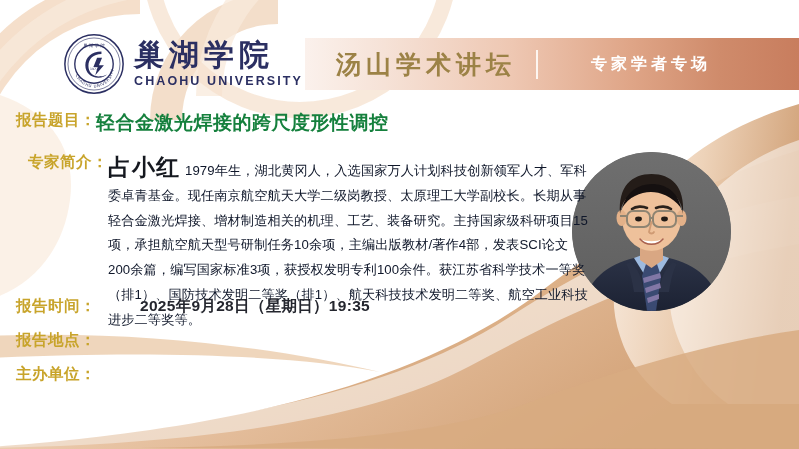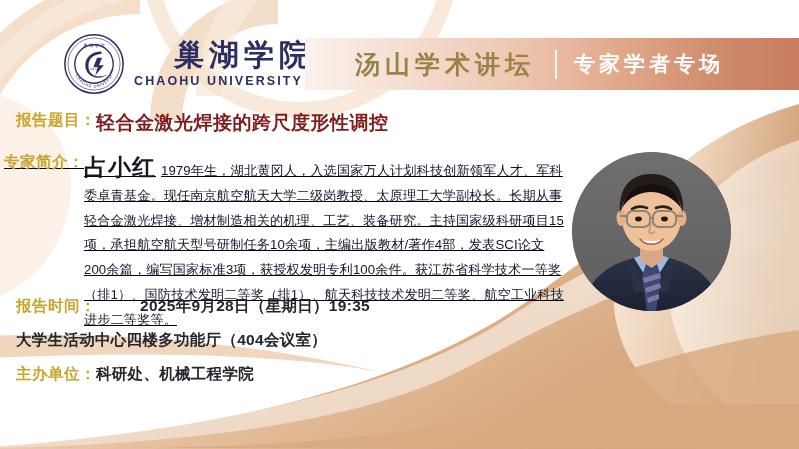--- a/index.html
+++ b/index.html
@@ -18,60 +18,60 @@
   .header{position:absolute;left:0;top:0;width:799px;height:100px;}
   .logo-wrap{
     position:absolute;left:63px;top:33px;display:flex;align-items:center;gap:9px;
   }
   .logo-seal{width:62px;height:62px;flex:none;}
   .logo-text{display:flex;flex-direction:column;line-height:1;}
   .logo-cn{
     font-family:"Liberation Serif","DejaVu Serif",serif;
     font-size:30px;font-weight:700;color:#2b2f62;letter-spacing:5px;
     white-space:nowrap;
-    margin-left:40px;
   }
   .logo-en{
     font-size:12.5px;font-weight:700;color:#2b2f62;letter-spacing:2.1px;
     margin-top:5px;white-space:nowrap;
   }
   .banner{
     position:absolute;left:305px;top:38px;width:494px;height:52px;
     background:linear-gradient(90deg,#fbf1ec 0%,#f6e2d7 16%,#eec7b2 42%,#dfa587 66%,#cf8b6b 84%,#c87d5e 100%);
     display:flex;align-items:center;
   }
   .banner-main{
     font-family:"Liberation Serif","DejaVu Serif",serif;
     font-size:25px;font-weight:700;color:#9c8246;letter-spacing:5px;
-    margin-left:50px;white-space:nowrap;
+    margin-left:31px;white-space:nowrap;
   }
   .banner-div{
     width:2px;height:29px;background:#fdf6f1;margin:0 17px 0 20px;flex:none;
   }
   .banner-sub{
     font-family:"Liberation Serif","DejaVu Serif",serif;
-    font-size:21px;font-weight:700;color:#ffffff;letter-spacing:4px;
+    font-size:16px;font-weight:700;color:#ffffff;letter-spacing:4px;
     white-space:nowrap;
+    margin-left:36px;
   }
 
   
   .row{position:absolute;display:flex;align-items:flex-start;justify-content:center;}
   .lbl{
     color:#c8a42b;font-size:15.5px;font-weight:700;white-space:nowrap;flex:none;
     letter-spacing:0.5px;
   }
   .val{
     color:#24262e;font-size:15.5px;font-weight:700;white-space:nowrap;
     letter-spacing:0.3px;
   }
 
   .title-row{left:16px;top:110px;}
-  .title-val{font-size:19px;color:#7f1d1d;letter-spacing:0.5px;}
-
-  .bio-row{left:4px;top:152px;width:560px;align-items:flex-start;text-decoration:underline;}
+  .title-val{font-size:19px;color:#15803d;letter-spacing:0.5px;}
+
+  .bio-row{left:28px;top:152px;width:560px;align-items:flex-start;}
   .bio-body{width:480px;}
   .bio-name{
     font-size:23px;font-weight:700;color:#15181f;letter-spacing:1px;
     margin-right:5px;
   }
   .bio-text{
     font-size:13.2px;color:#0f172a;line-height:1.88;font-weight:400;
     text-align:justify;letter-spacing:0.1px;
   }
 
@@ -246,21 +246,20 @@
       <span class="bio-name">占小红</span><span class="bio-text">1979年生，湖北黄冈人，入选国家万人计划科技创新领军人才、军科委卓青基金。现任南京航空航天大学二级岗教授、太原理工大学副校长。长期从事轻合金激光焊接、增材制造相关的机理、工艺、装备研究。主持国家级科研项目15项，承担航空航天型号研制任务10余项，主编出版教材/著作4部，发表SCI论文200余篇，编写国家标准3项，获授权发明专利100余件。获江苏省科学技术一等奖（排1）、国防技术发明二等奖（排1）、航天科技技术发明二等奖、航空工业科技进步二等奖等。</span>
     </span>
   </div>
 
   <div class="row time-row">
     <span class="lbl">报告时间：</span>
     <span class="val">2025年9月28日（星期日）19:35</span>
   </div>
 
   <div class="row place-row">
-    <span class="val">大学生活动中心四楼多功能厅（404会议室）</span>
+    <span class="lbl">报告地点：</span>
   </div>
 
   <div class="row host-row">
     <span class="lbl">主办单位：</span>
-    <span class="val">科研处、机械工程学院</span>
   </div>
 
 </div>
 
 </body></html>

